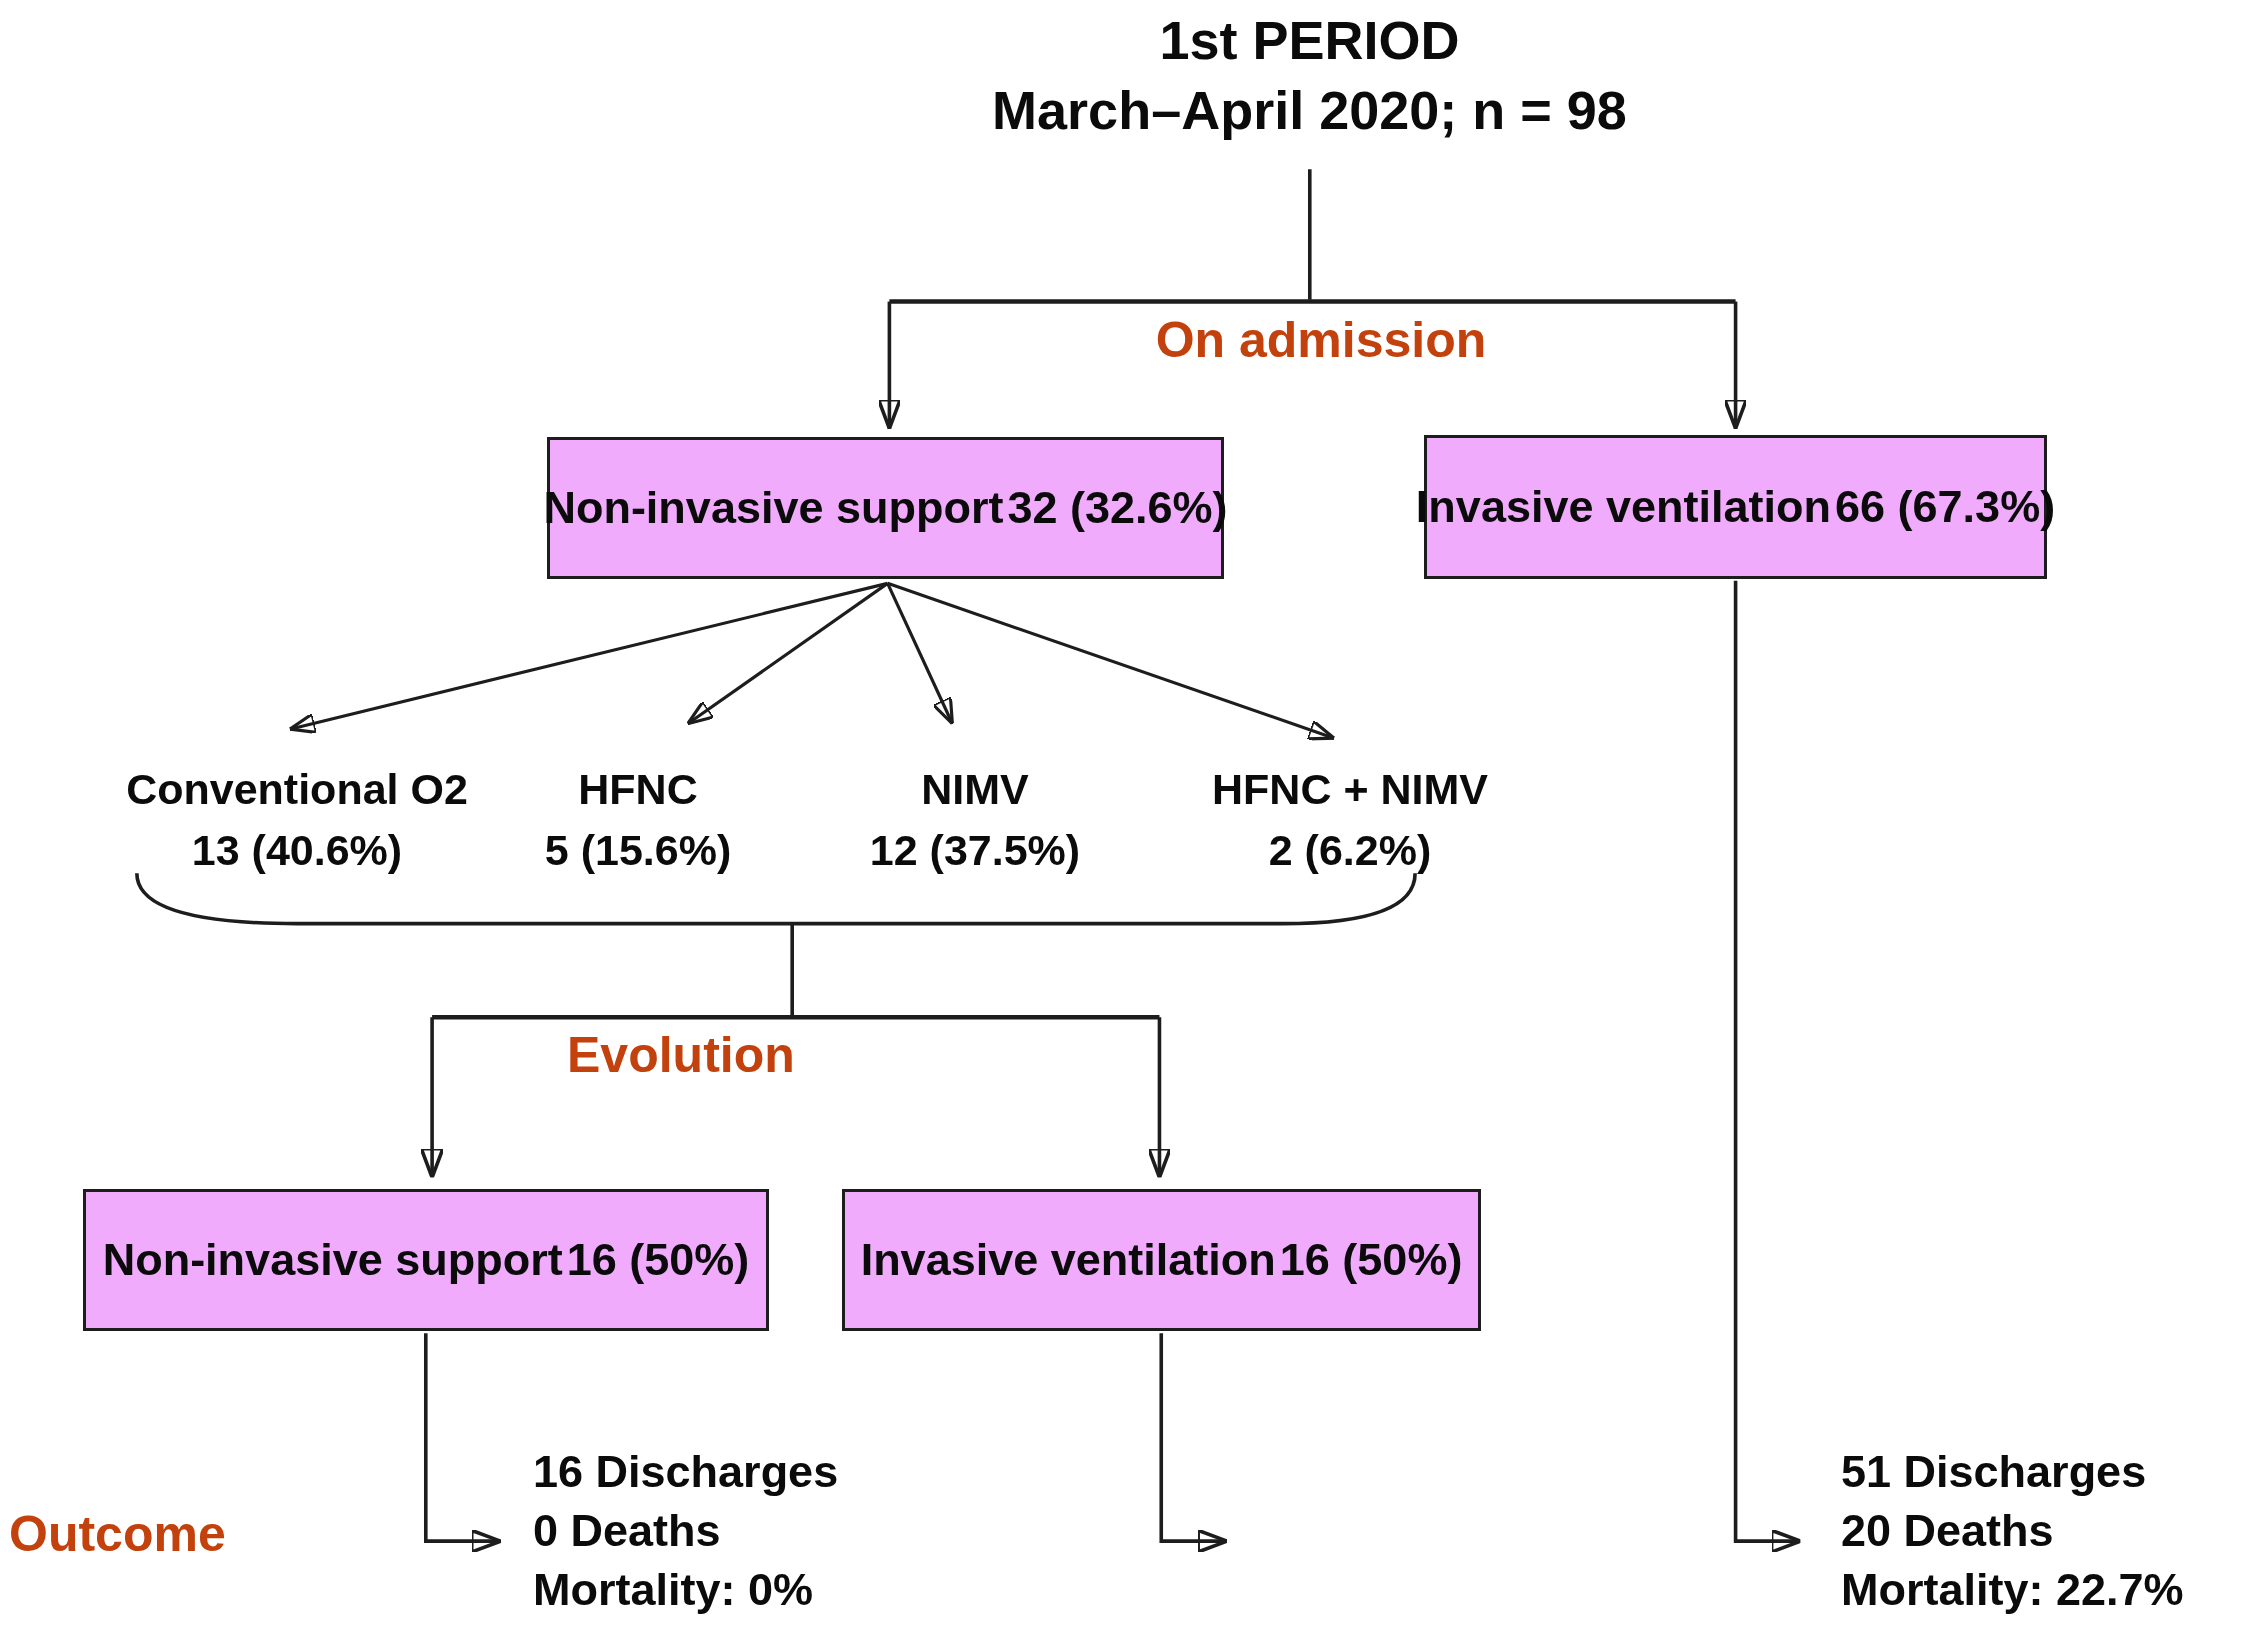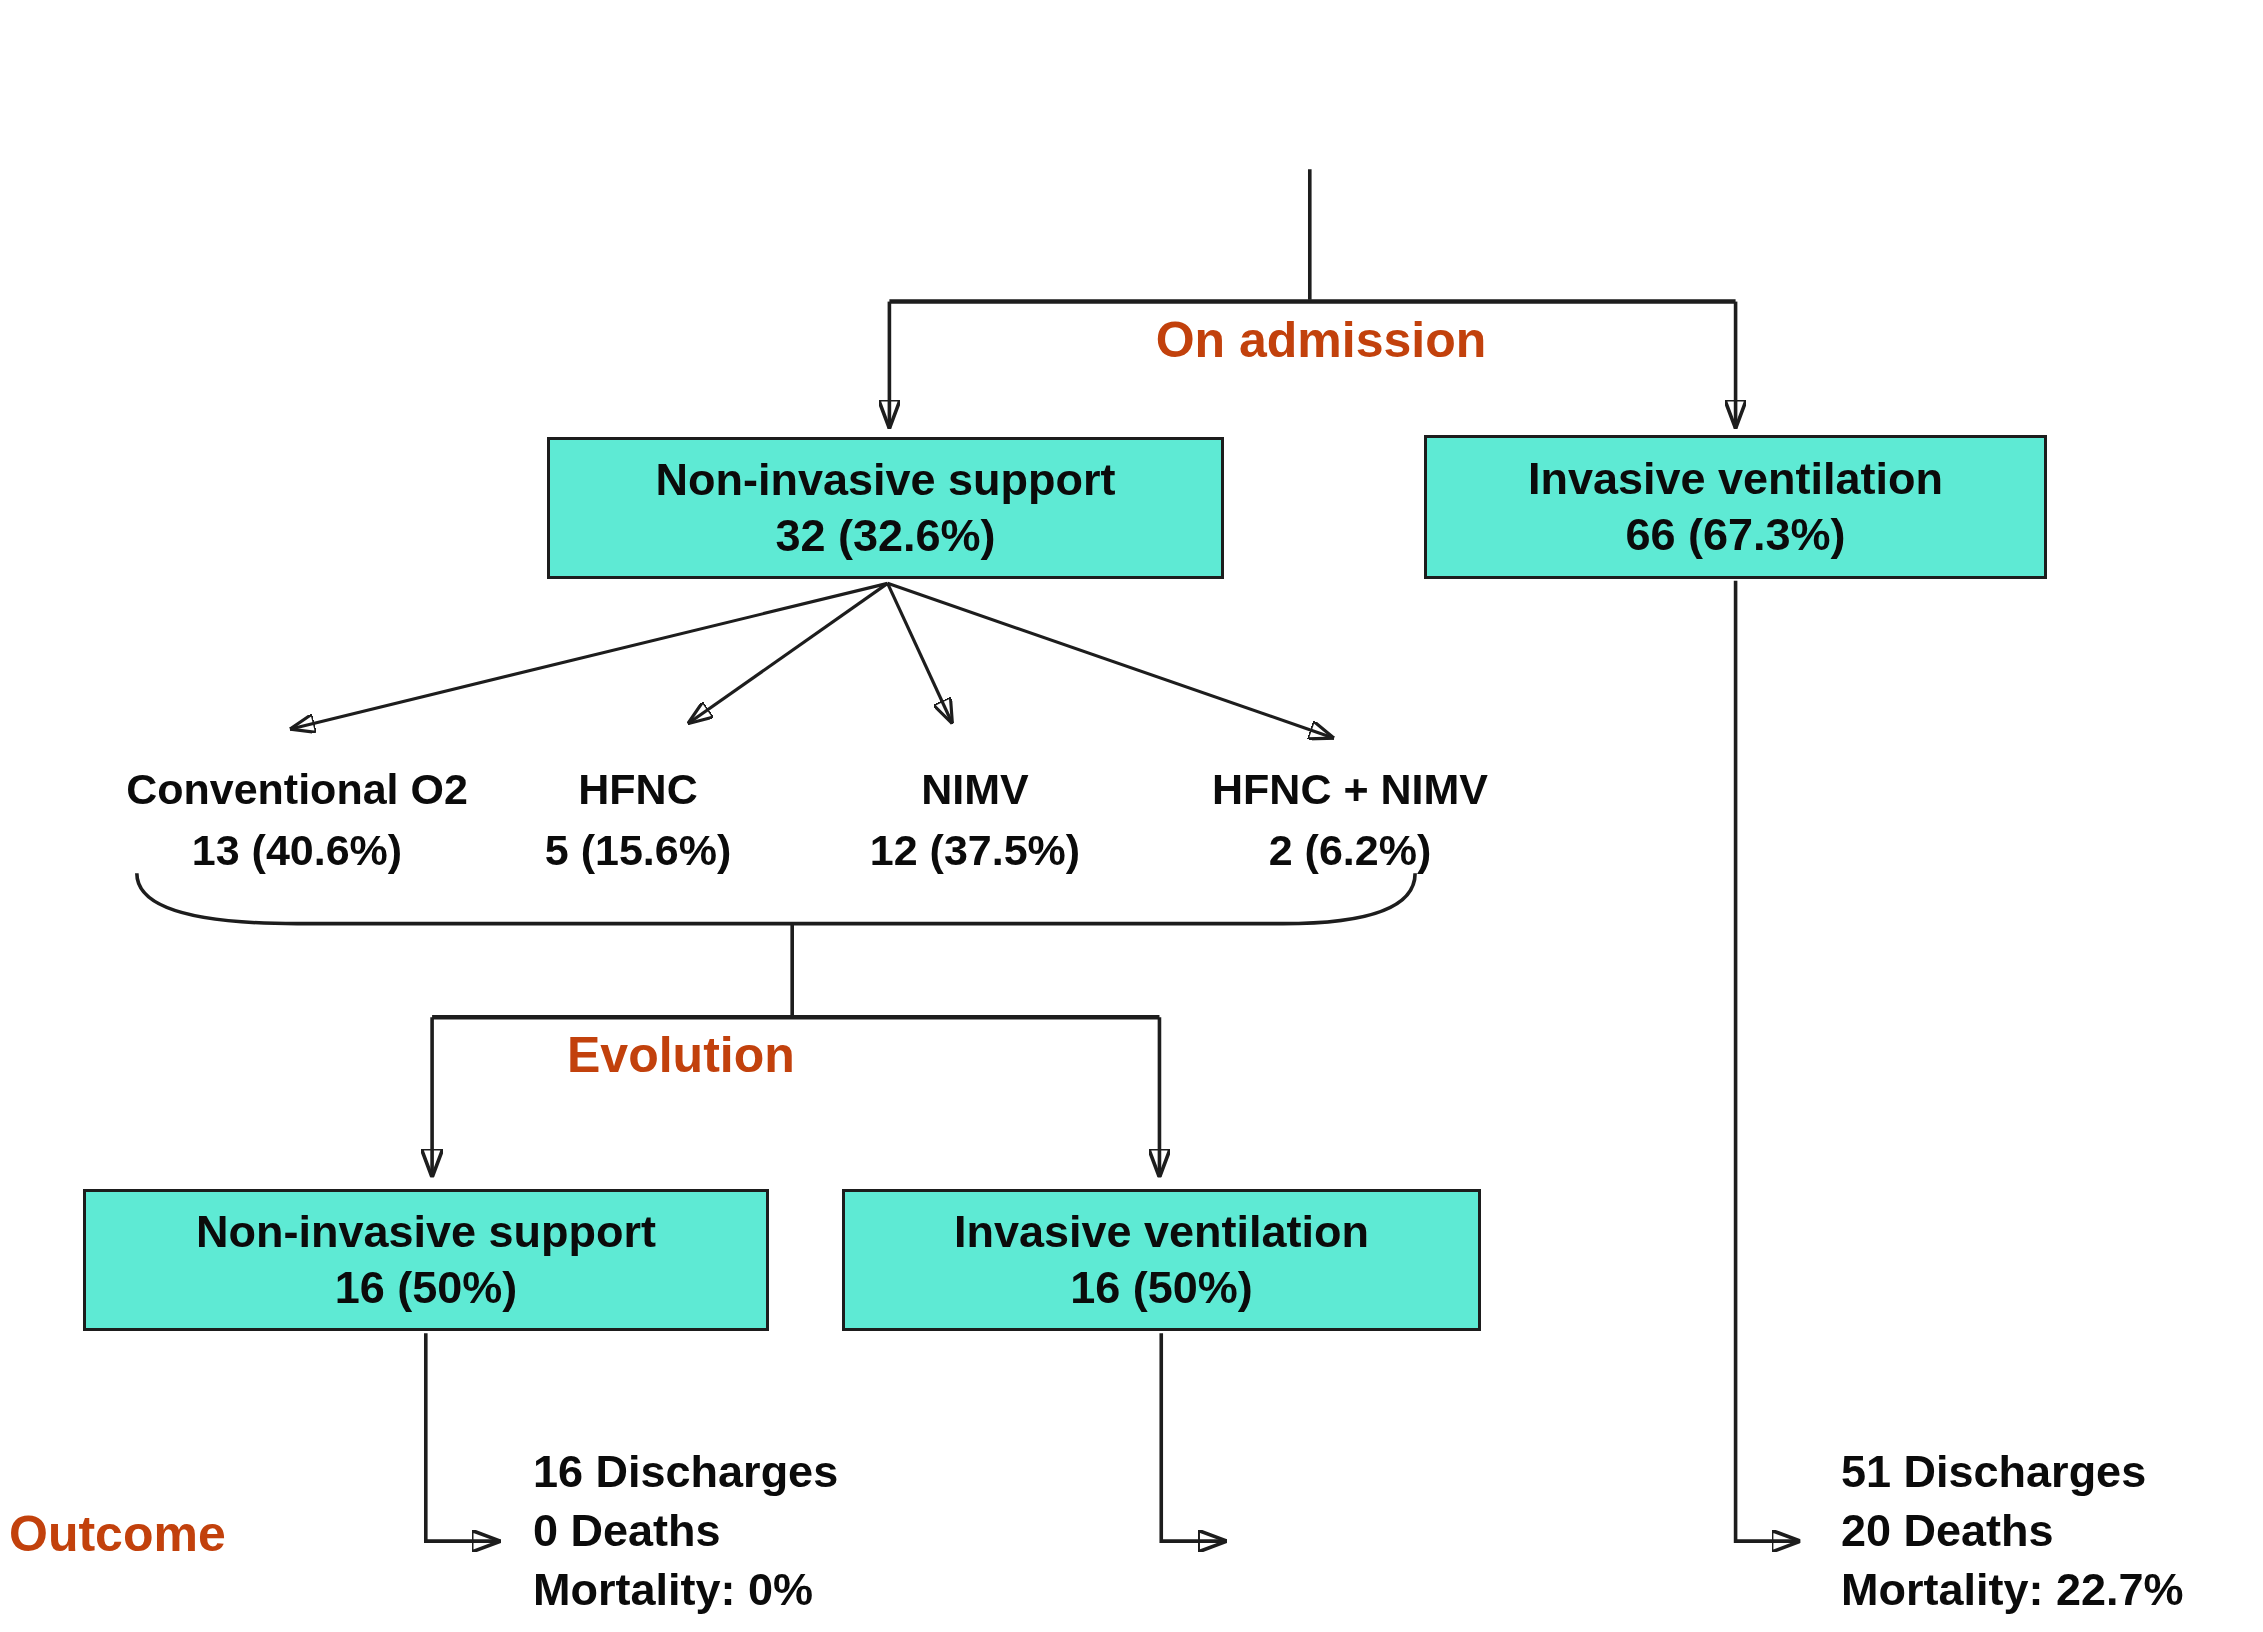--- a/index.html
+++ b/index.html
@@ -25,23 +25,22 @@
     left: 855px; top: 5.4px; width: 909px;
     text-align: center;
     font-size: 54px;
     line-height: 70px;
     white-space: nowrap;
   }
   .box {
     position: absolute;
     box-sizing: border-box;
     border: 3.6px solid #1d1d1d;
-    background: #5eead4;
+    background: #f0abfc;
     display: flex;
-    flex-direction: column;
     align-items: center;
     justify-content: center;
     gap: 4px;
     font-size: 45px;
     line-height: 52px;
     text-align: center;
     white-space: nowrap;
   }
   .box-adm-left  { left: 547px;  top: 437px;  width: 677px; height: 142px; }
   .box-adm-right { left: 1424px; top: 435px;  width: 623px; height: 144px; }
@@ -109,20 +108,24 @@
     <path d="M880,1026 L880,1128" stroke-width="4"></path>
     <path d="M480,1130 L1288,1130" stroke-width="5"></path>
     <path d="M480,1130 L480,1308" stroke-width="4" marker-end="url(#ah)"></path>
     <path d="M1288,1130 L1288,1308" stroke-width="4" marker-end="url(#ah)"></path>
 
     <path d="M473,1481 L473,1712 L556,1712" stroke-width="4" marker-end="url(#ah)"></path>
     <path d="M1290,1481 L1290,1712 L1363,1712" stroke-width="4" marker-end="url(#ah)"></path>
     <path d="M1928,645 L1928,1712 L2000,1712" stroke-width="4" marker-end="url(#ah)"></path>
   </svg>
 
+  <div class="title">
+    <div>1st PERIOD</div>
+    <div>March–April 2020; n = 98</div>
+  </div>
 
   <div class="blue-label label-admission">On admission</div>
 
   <div class="box box-adm-left">
     <div>Non-invasive support</div>
     <div>32 (32.6%)</div>
   </div>
   <div class="box box-adm-right">
     <div>Invasive ventilation</div>
     <div>66 (67.3%)</div>

